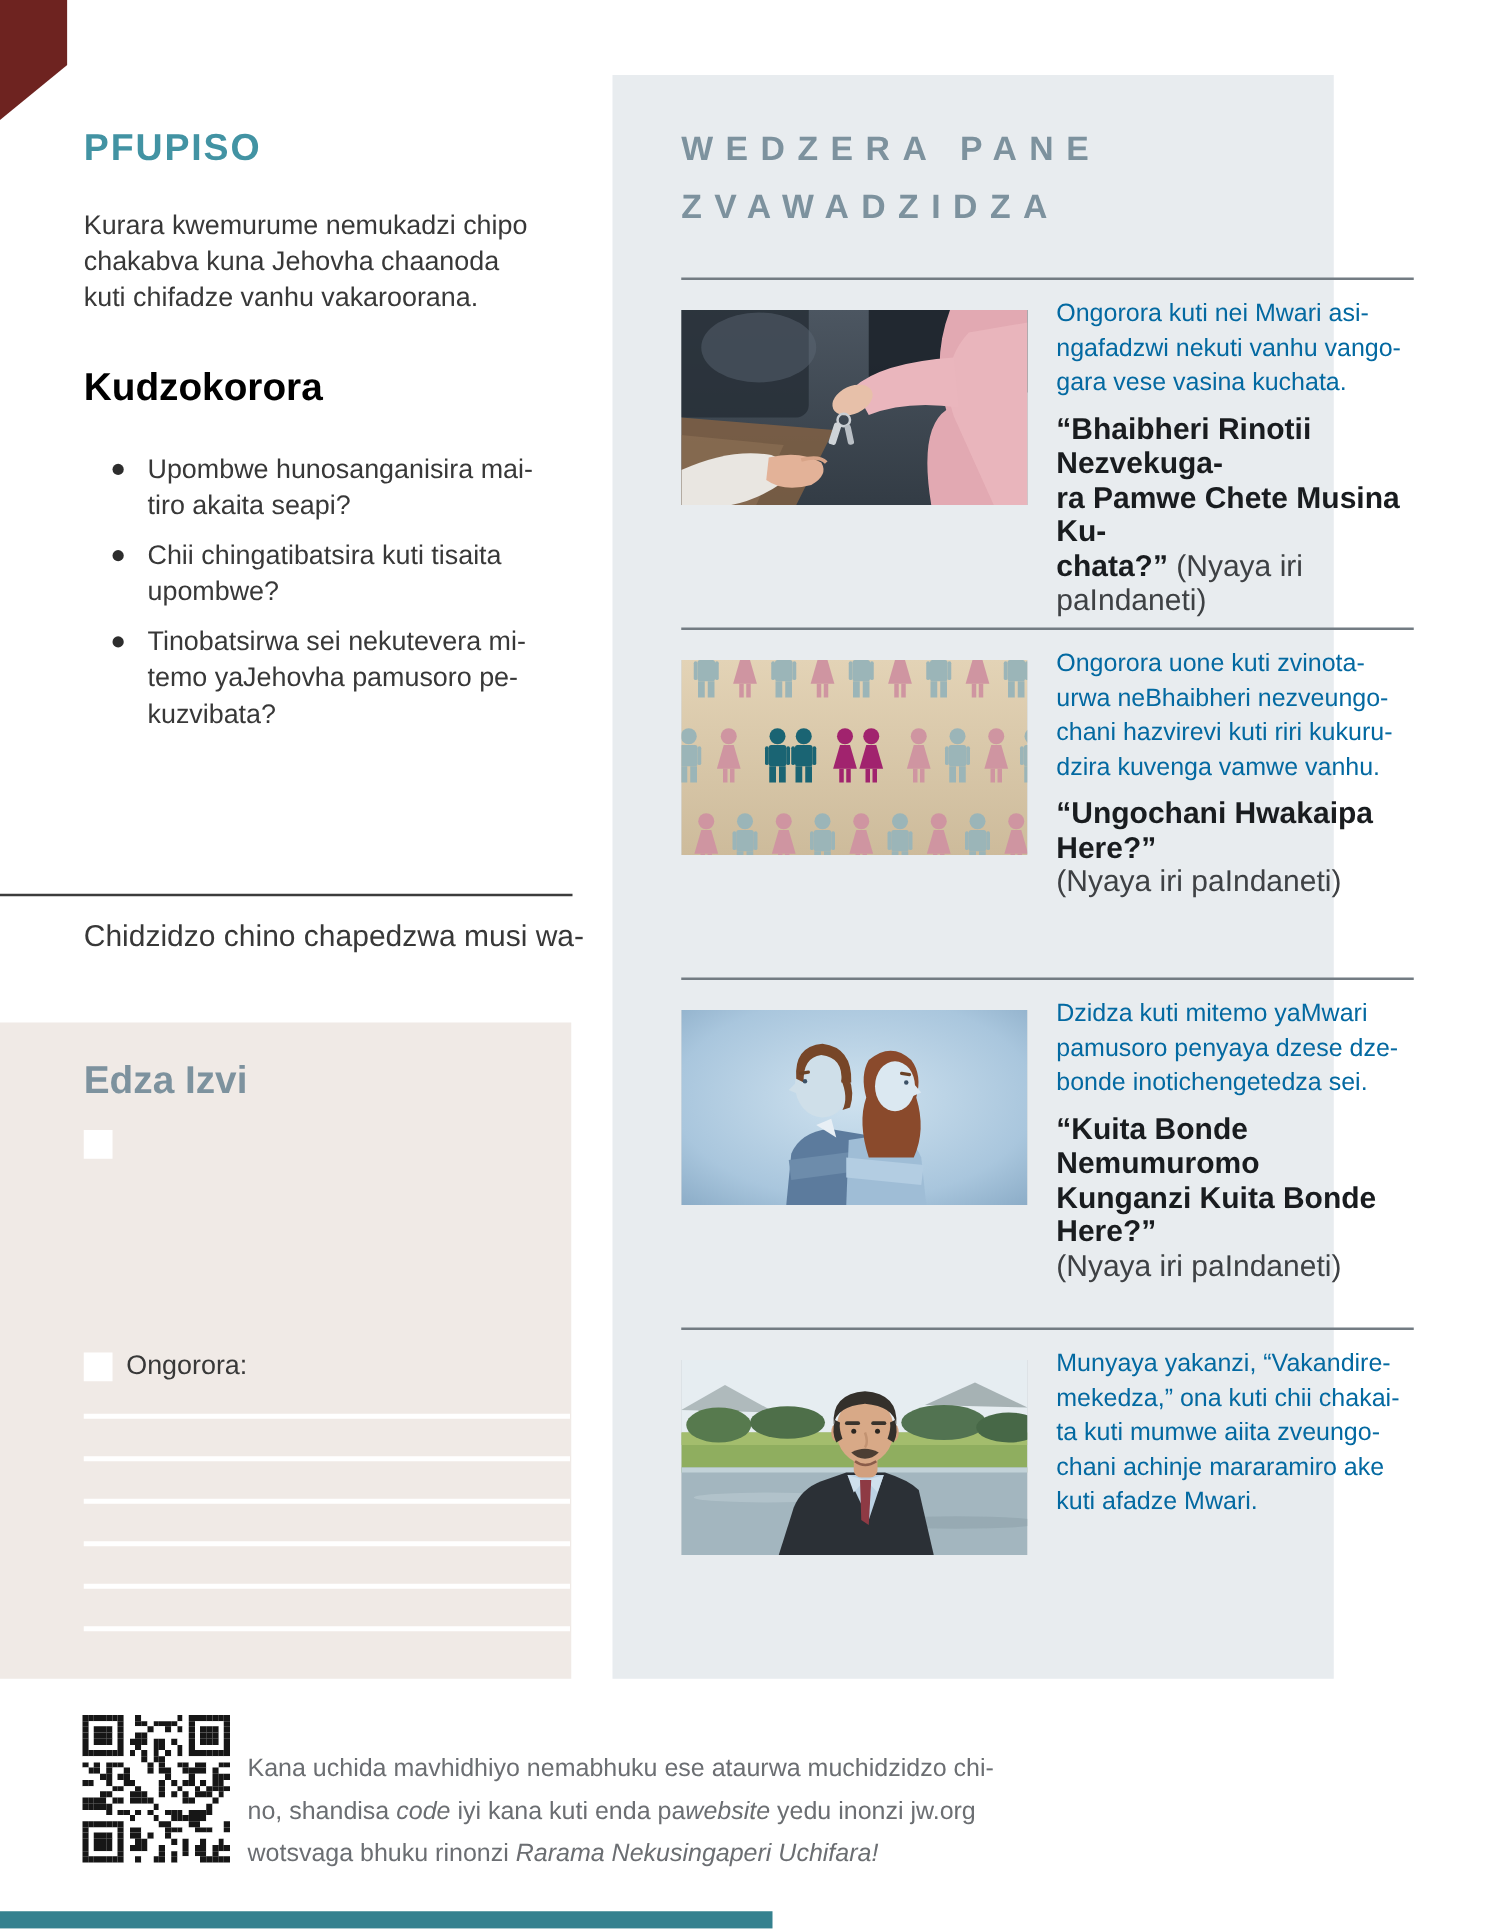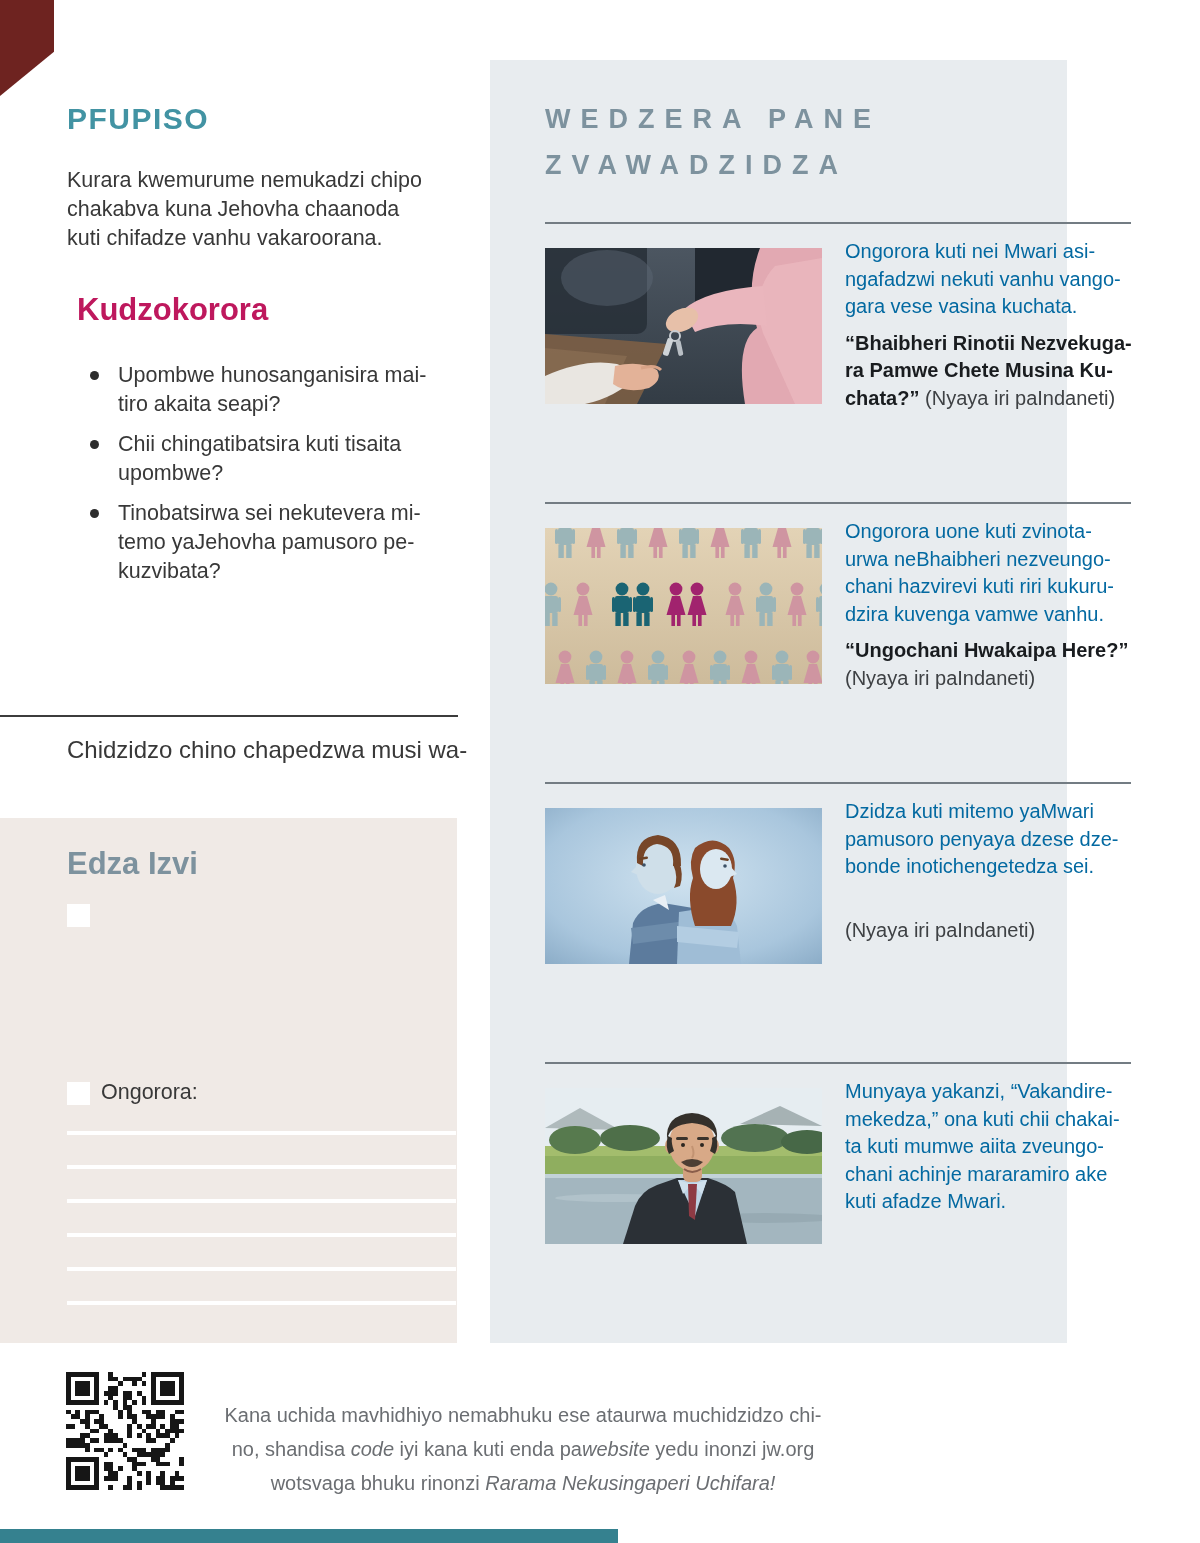--- a/index.html
+++ b/index.html
@@ -9,21 +9,21 @@
   
   .corner-mark{position:absolute;left:0;top:0;width:54px;height:96px;background:#6e2320;
                clip-path:polygon(0 0,100% 0,100% 54%,0 100%);}
   .progress-bar{position:absolute;left:0;top:1529px;width:618px;height:14px;background:#35818f;}
 
   
   .summary-heading{position:absolute;left:67px;top:102px;margin:0;font-size:30px;font-weight:700;
                    color:#4293a3;letter-spacing:1.5px;}
   .summary-text{position:absolute;left:67px;top:166px;margin:0;width:400px;font-size:21.5px;
                 line-height:29px;white-space:pre-line;}
-  .review-heading{position:absolute;left:77px;top:292px;margin:0;font-size:31px;font-weight:700;color:#be185d;}
+  .review-heading{position:absolute;left:67px;top:292px;margin:0;font-size:31px;font-weight:700;color:#000000;}
   .review-list{position:absolute;left:67px;top:361px;width:405px;}
   .b-item{display:flex;margin-bottom:11px;font-size:21.5px;line-height:29px;}
   .bullet-dot{flex:none;width:9px;height:9px;border-radius:50%;background:#2d2d2d;margin:10px 19px 0 23px;}
   .b-text{white-space:pre-line;}
   .divider{position:absolute;left:0;top:715px;width:458px;height:2px;background:#3c3c3c;border:none;margin:0;}
   .completion-note{position:absolute;left:67px;top:736px;margin:0;font-size:24px;}
 
   
   .edza-box{position:absolute;left:0;top:818px;width:457px;height:525px;background:#f0eae6;}
   .edza-heading{position:absolute;left:67px;top:28px;margin:0;font-size:31px;font-weight:700;color:#7d929e;}
@@ -39,31 +39,31 @@
   .panel-heading{position:absolute;left:55px;top:36px;margin:0;font-size:27px;font-weight:700;
                  color:#7d929e;letter-spacing:10px;line-height:46px;}
   .panel-heading span{display:block;}
   .media-item{position:absolute;left:55px;width:586px;}
   .mi-0{top:162px;} .mi-1{top:442px;} .mi-2{top:722px;} .mi-3{top:1002px;}
   .rule{height:2px;background:#737c83;border:none;margin:0;}
   .thumb{position:absolute;left:0;top:26px;width:277px;height:156px;overflow:hidden;background:#cfd5d9;}
   .thumb svg{display:block;width:277px;height:156px;}
   .m-txt{position:absolute;left:300px;top:16px;width:292px;}
   .m-desc{margin:0 0 9px;font-size:20px;line-height:27.5px;color:#0369a1;white-space:pre-line;}
-  .m-ref{margin:0;font-size:20px;line-height:27.5px;color:#3e4144;white-space:pre-line;}
+  .m-ref{margin:0;font-size:24px;line-height:27.5px;color:#3e4144;white-space:pre-line;}
   .m-ref strong{color:#191c1f;}
   .m-ref i{font-style:italic;}
 
   
   .qr{position:absolute;left:66px;top:1372px;width:118px;height:118px;background:#fff;
       display:grid;grid-template-columns:repeat(25,1fr);grid-auto-rows:1fr;}
   .qr i{display:block;background:#fff;}
   .qr i.d{background:#161616;}
   .footer-text{position:absolute;left:198px;top:1398px;margin:0;width:650px;font-size:20px;
-               line-height:34px;color:#6b6e72;white-space:pre-line;text-align:center;}
+               line-height:34px;color:#6b6e72;white-space:pre-line;}
 </style>
 </head>
 <body>
 
 <div class="page">
 
   <div class="corner-mark"></div>
 
   <h2 class="summary-heading">PFUPISO</h2>
   <p class="summary-text">Kurara kwemurume nemukadzi chipo
@@ -404,21 +404,22 @@
           <ellipse cx="171" cy="61" rx="16" ry="20" fill="#dbe8f1"></ellipse>
           <path d="M186,59 l6,7 l-7,3 Z" fill="#dbe8f1"></path>
           <circle cx="180" cy="58" r="1.8" fill="#3c5166"></circle>
           <rect x="175" y="50" width="9" height="2.6" rx="1.3" fill="#6b4226" transform="rotate(8 180 51)"></rect>
         </svg>
       </div>
       <div class="m-txt">
         <p class="m-desc">Dzidza kuti mitemo yaMwari
 pamusoro penyaya dzese dze-
 bonde inotichengetedza sei.</p>
-        <p class="m-ref"><span>
+        <p class="m-ref"><strong>“Kuita Bonde Nemumuromo
+Kunganzi Kuita Bonde Here?”</strong><span>
 (Nyaya iri paIndaneti)</span><i></i><span></span></p>
       </div>
     </article>
 
     <article class="media-item mi-3">
       <hr class="rule">
       <div class="thumb">
         <svg viewBox="0 0 277 156">
           <rect width="277" height="64" fill="#e6edf1"></rect>
           <polygon points="0,40 35,20 75,42" fill="#a9b4b6" opacity=".9"></polygon>

